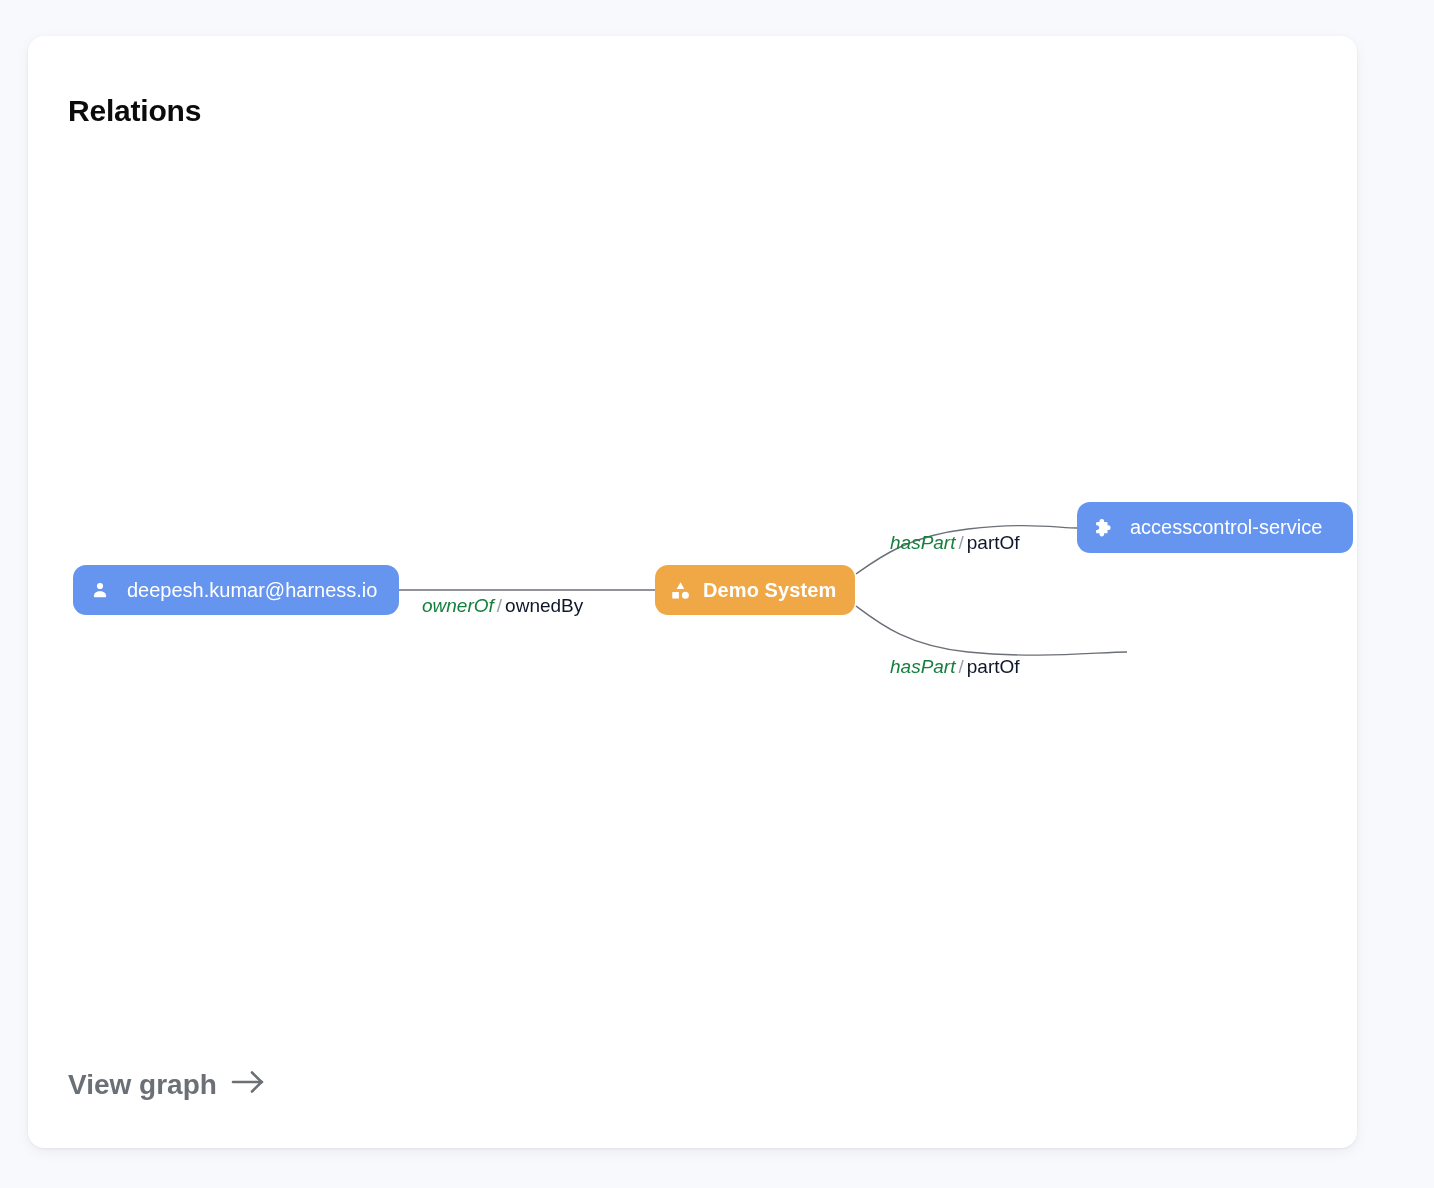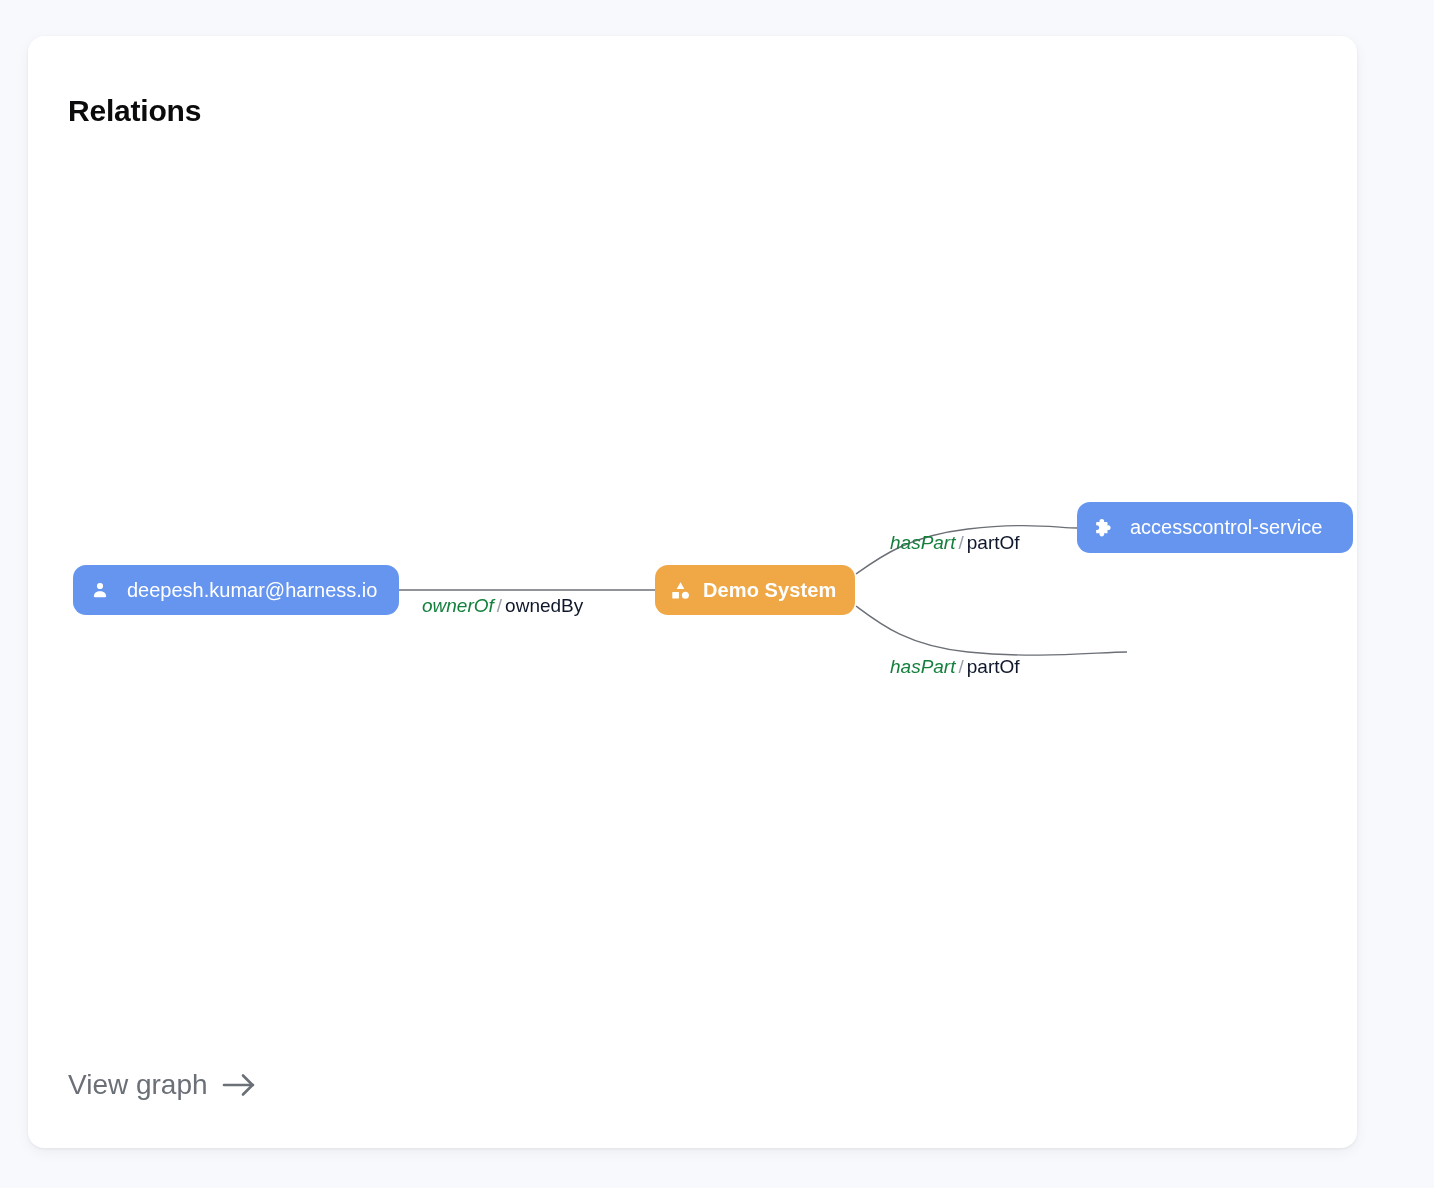--- a/index.html
+++ b/index.html
@@ -156,25 +156,25 @@
   #edge-label-owner  { left: 394px; top: 559px; }
   #edge-label-part-1 { left: 862px; top: 496px; }
   #edge-label-part-2 { left: 862px; top: 620px; }
 
   
   #view-graph-link {
     position: absolute;
     left: 40px;
     top: 1033px;
     display: flex;
-    align-items: center;
+    align-items: flex-start;
     gap: 14px;
     color: #6b6f76;
     font-size: 28px;
-    font-weight: normal;
+    font-weight: bold;
     text-decoration: none;
     cursor: pointer;
   }
   #view-graph-link .arrow-icon {
     display: flex;
     align-items: center;
   }
 </style>
 </head>
 <body>

